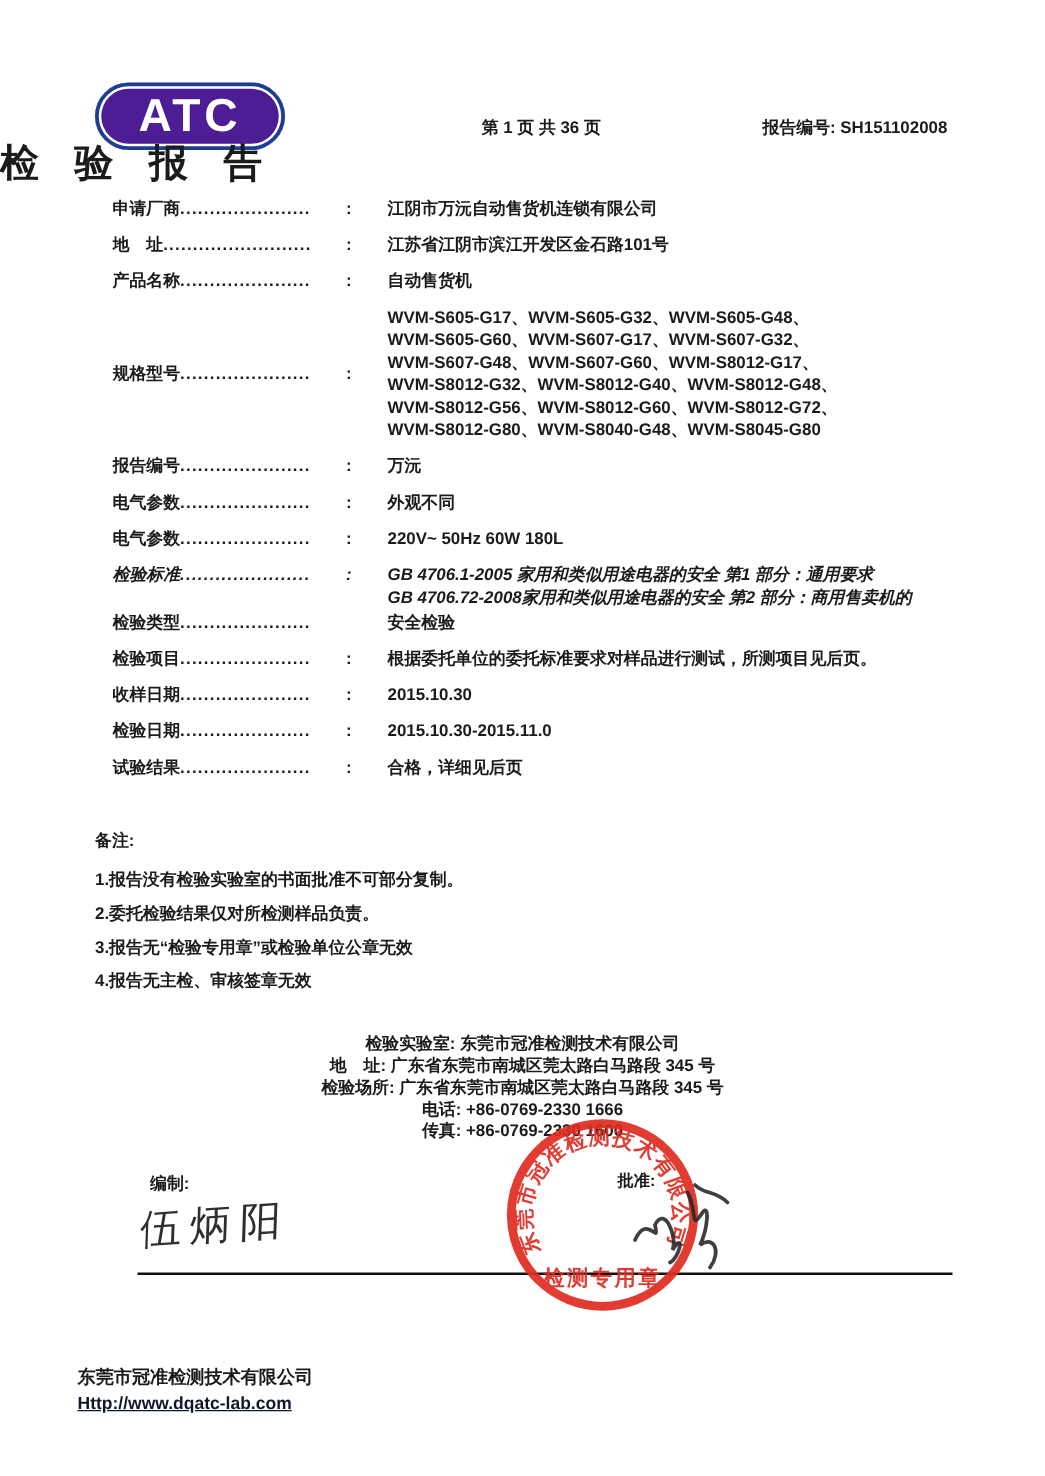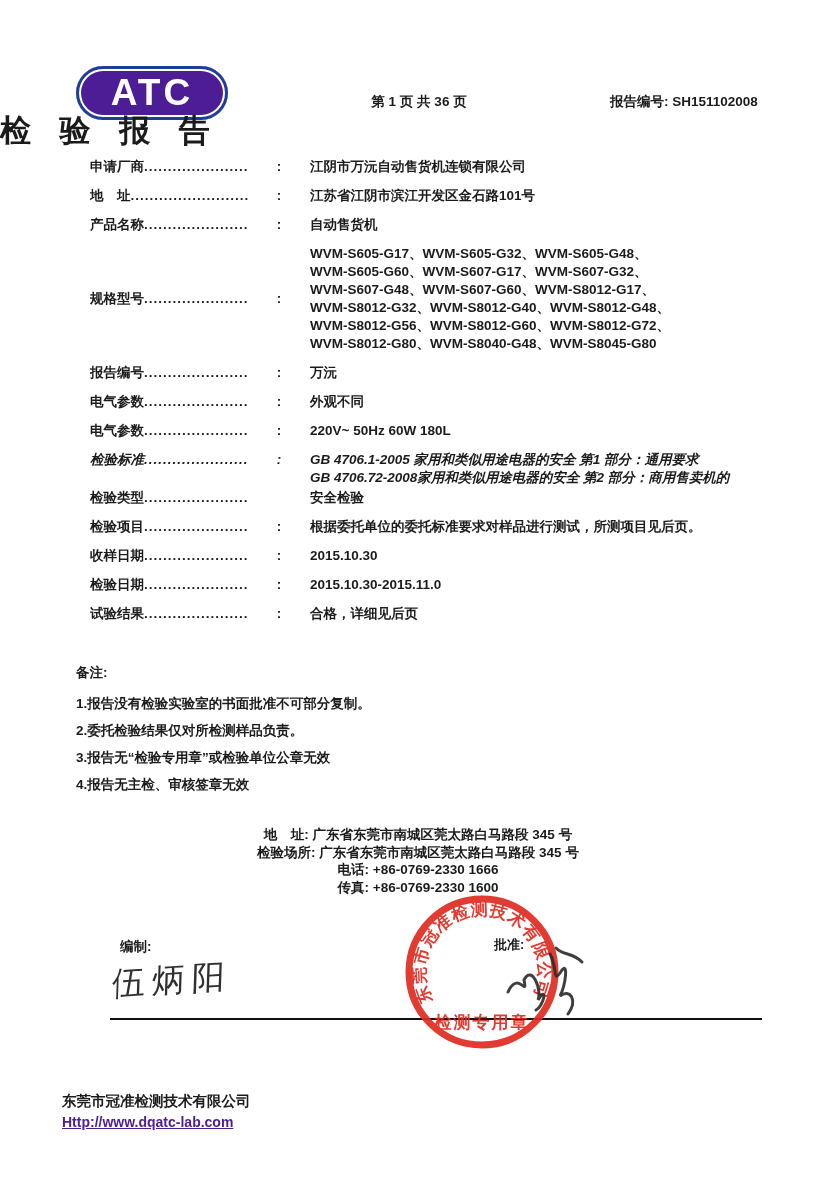--- a/index.html
+++ b/index.html
@@ -9,21 +9,21 @@
   }
   
   .logo {
     position:absolute; left:76px; top:66px; width:152px; height:54px;
     background:#4c1d95; border-radius:28px;
     display:flex; align-items:center; justify-content:center;
     box-shadow:inset 0 0 0 3px #1c3f94, inset 0 0 0 5px #ffffff;
   }
   .logo span { color:#ffffff; font-weight:bold; font-size:37px; letter-spacing:3px; }
   .page-info {
-    position:absolute; left:294px; top:93px; width:250px; text-align:center;
+    position:absolute; left:308px; top:93px; width:250px; text-align:center;
     font-size:13.5px; font-weight:bold;
   }
   .report-no { position:absolute; left:610px; top:93px; font-size:13.5px; font-weight:bold;text-align:center; }
   .title {
     position:absolute; left:0; top:110px; width:836px; text-align:left;
     font-size:31px; font-weight:bold; letter-spacing:10px;
   }
   
   .fields { position:absolute; left:90px; top:158px; width:682px; }
   .frow { display:flex; align-items:flex-start; margin-bottom:11px; font-size:13.5px; font-weight:bold; line-height:18px; }
@@ -49,21 +49,21 @@
   .approver-label { position:absolute; left:494px; top:936px; font-size:13px; font-weight:bold; z-index:3; }
   .editor-sig {
     position:absolute; left:112px; top:958px; font-size:33px; color:#2f2f2f;
     transform:rotate(-4deg) skewX(-6deg); letter-spacing:7px; z-index:2;
   }
   .approver-sig { position:absolute; left:498px; top:940px; z-index:4; }
   .stamp { position:absolute; left:402px; top:892px; width:160px; height:160px; z-index:2; opacity:0.92; }
   .sign-line { position:absolute; left:110px; top:1018px; width:652px; border-top:2px solid #111; }
   
   .footer-company { position:absolute; left:62px; top:1092px; font-size:14.5px; font-weight:bold; }
-  .footer-link { position:absolute; left:62px; top:1114px; font-size:14px; font-weight:bold; color:#4c1d95; text-decoration:underline; }
+  .footer-link { position:absolute; left:62px; top:1114px; font-size:14px; font-weight:bold; color:#0f172a; text-decoration:underline; }
 </style>
 </head>
 <body>
 
 <div class="page">
 
   <div class="logo">
     <span>ATC</span>
   </div>
   <div class="page-info">第 1 页 共 36 页</div>
@@ -203,20 +203,21 @@
 
   <div class="notes">
     <div class="nh">备注:</div>
     <div class="ni">1.报告没有检验实验室的书面批准不可部分复制。</div>
     <div class="ni">2.委托检验结果仅对所检测样品负责。</div>
     <div class="ni">3.报告无“检验专用章”或检验单位公章无效</div>
     <div class="ni">4.报告无主检、审核签章无效</div>
   </div>
 
   <div class="lab">
+    <div>检验实验室: 东莞市冠准检测技术有限公司</div>
     <div>地　址: 广东省东莞市南城区莞太路白马路段 345 号</div>
     <div>检验场所: 广东省东莞市南城区莞太路白马路段 345 号</div>
     <div>电话: +86-0769-2330 1666</div>
     <div>传真: +86-0769-2330 1600</div>
   </div>
 
   <div class="editor-label">编制:</div>
   <div class="approver-label">批准:</div>
   <div class="editor-sig">伍炳阳</div>
 

